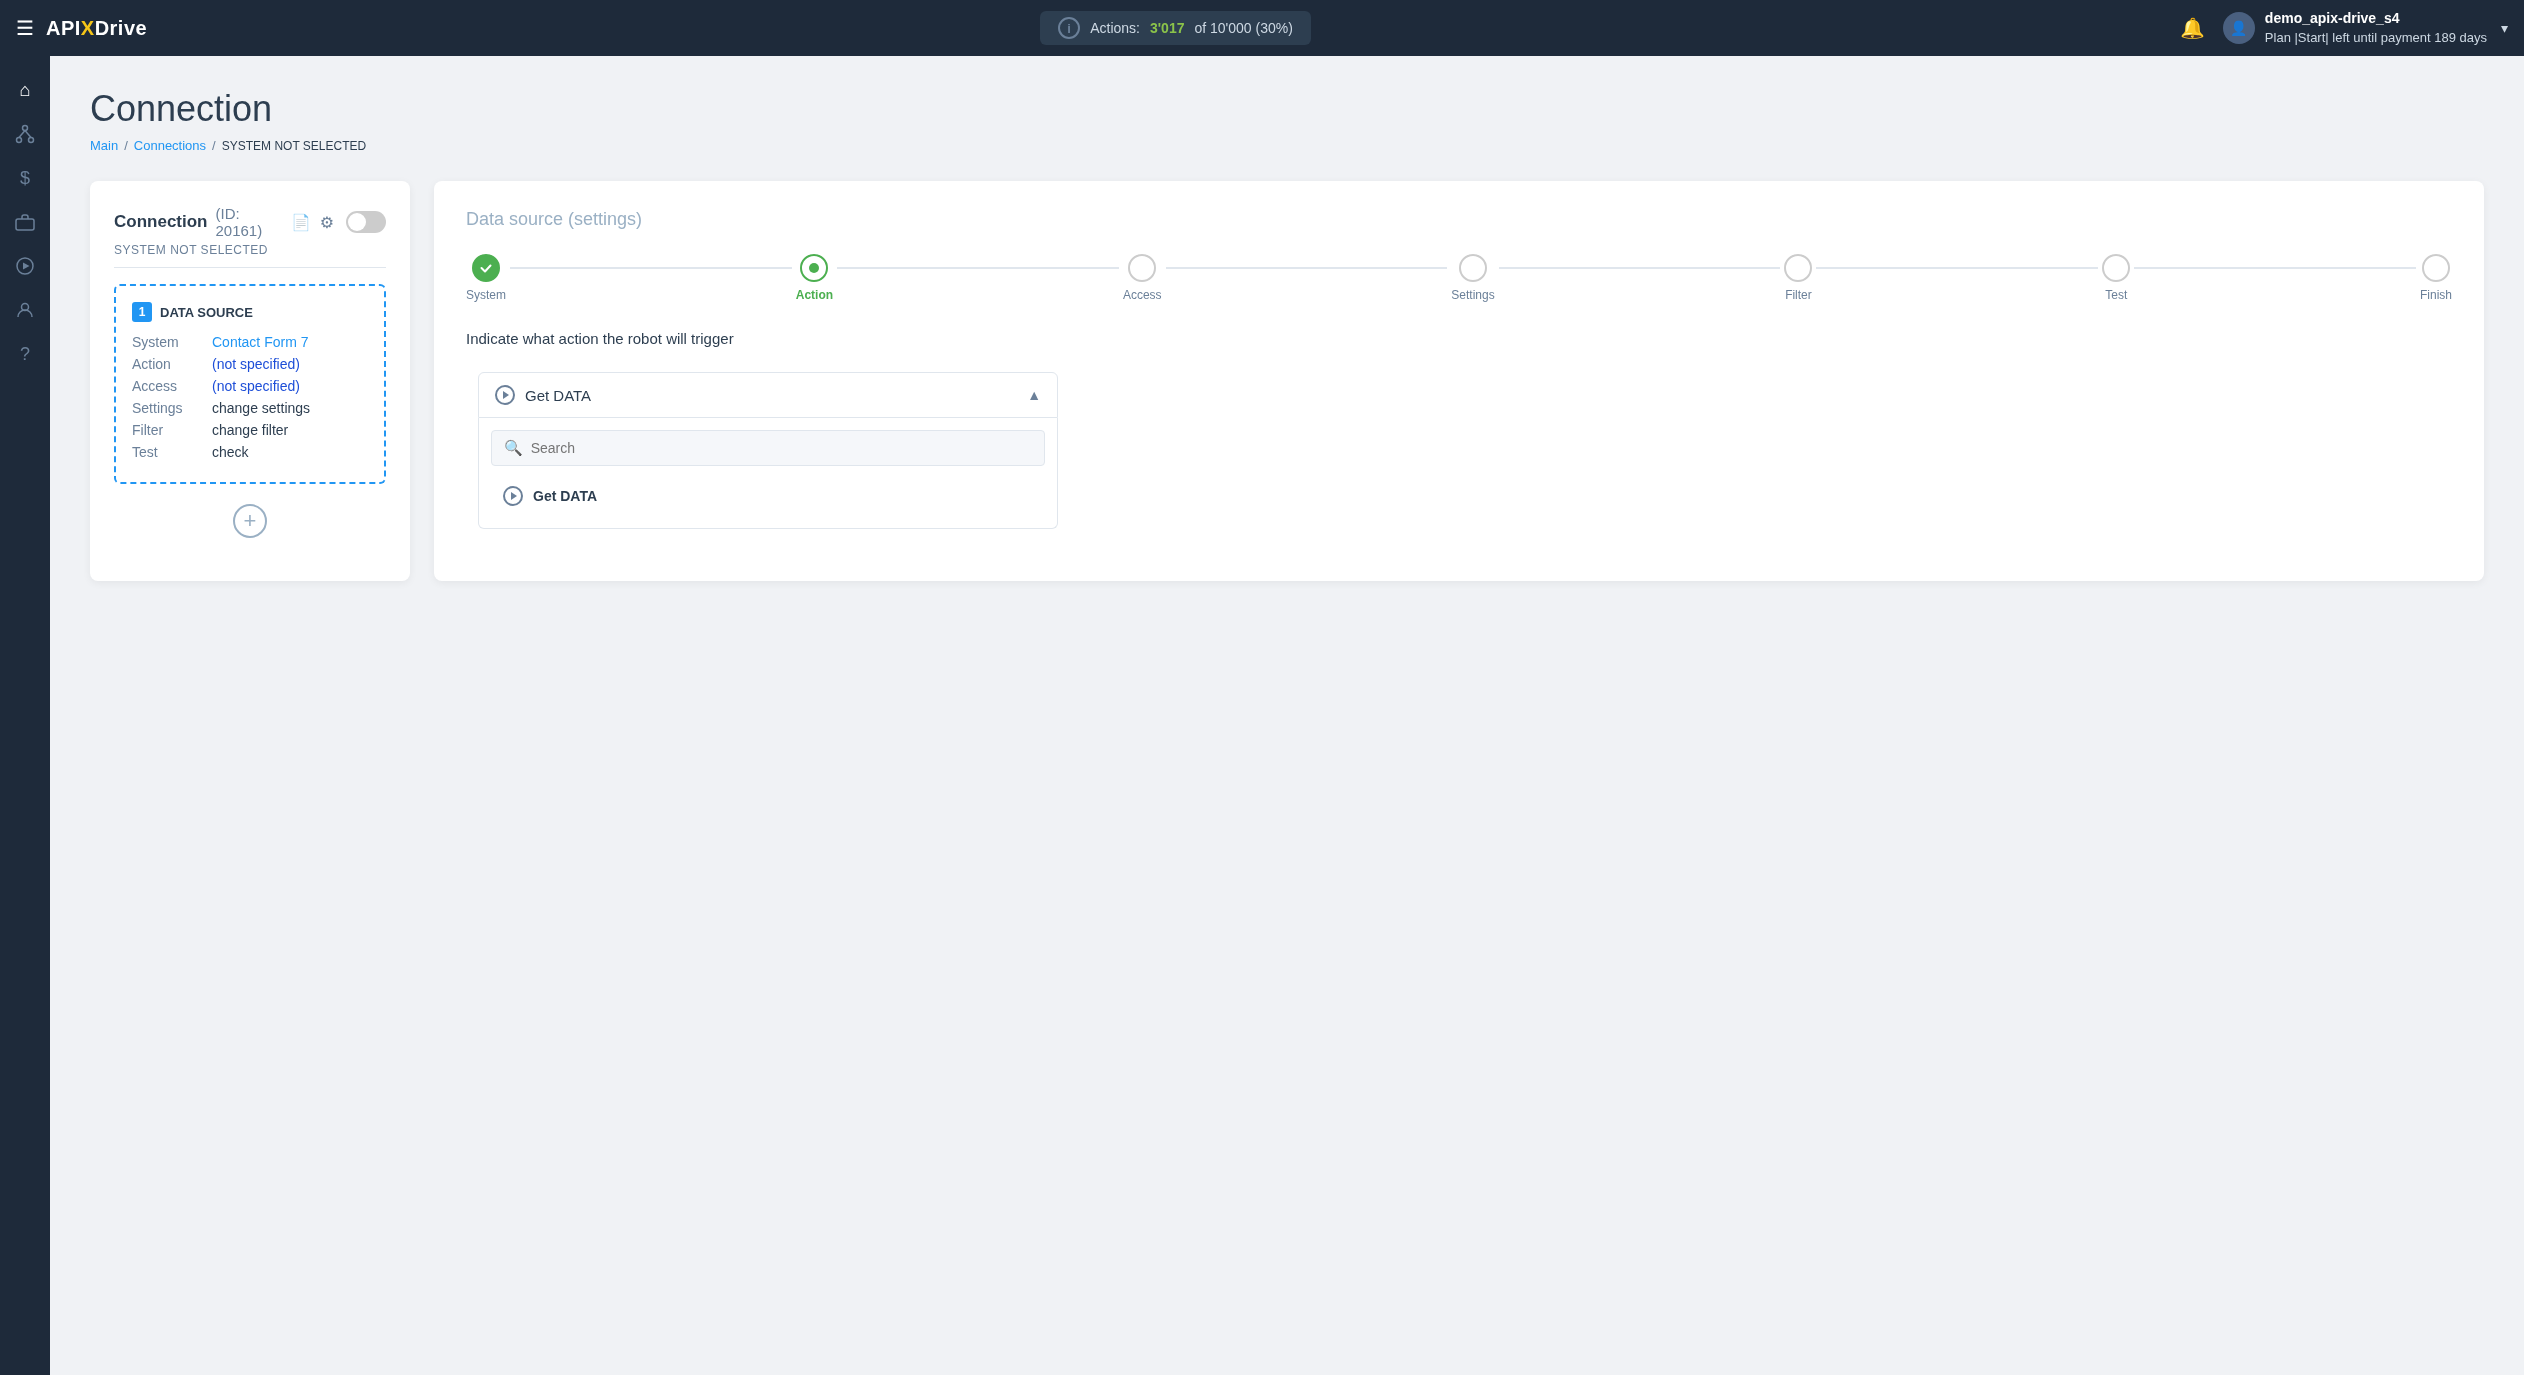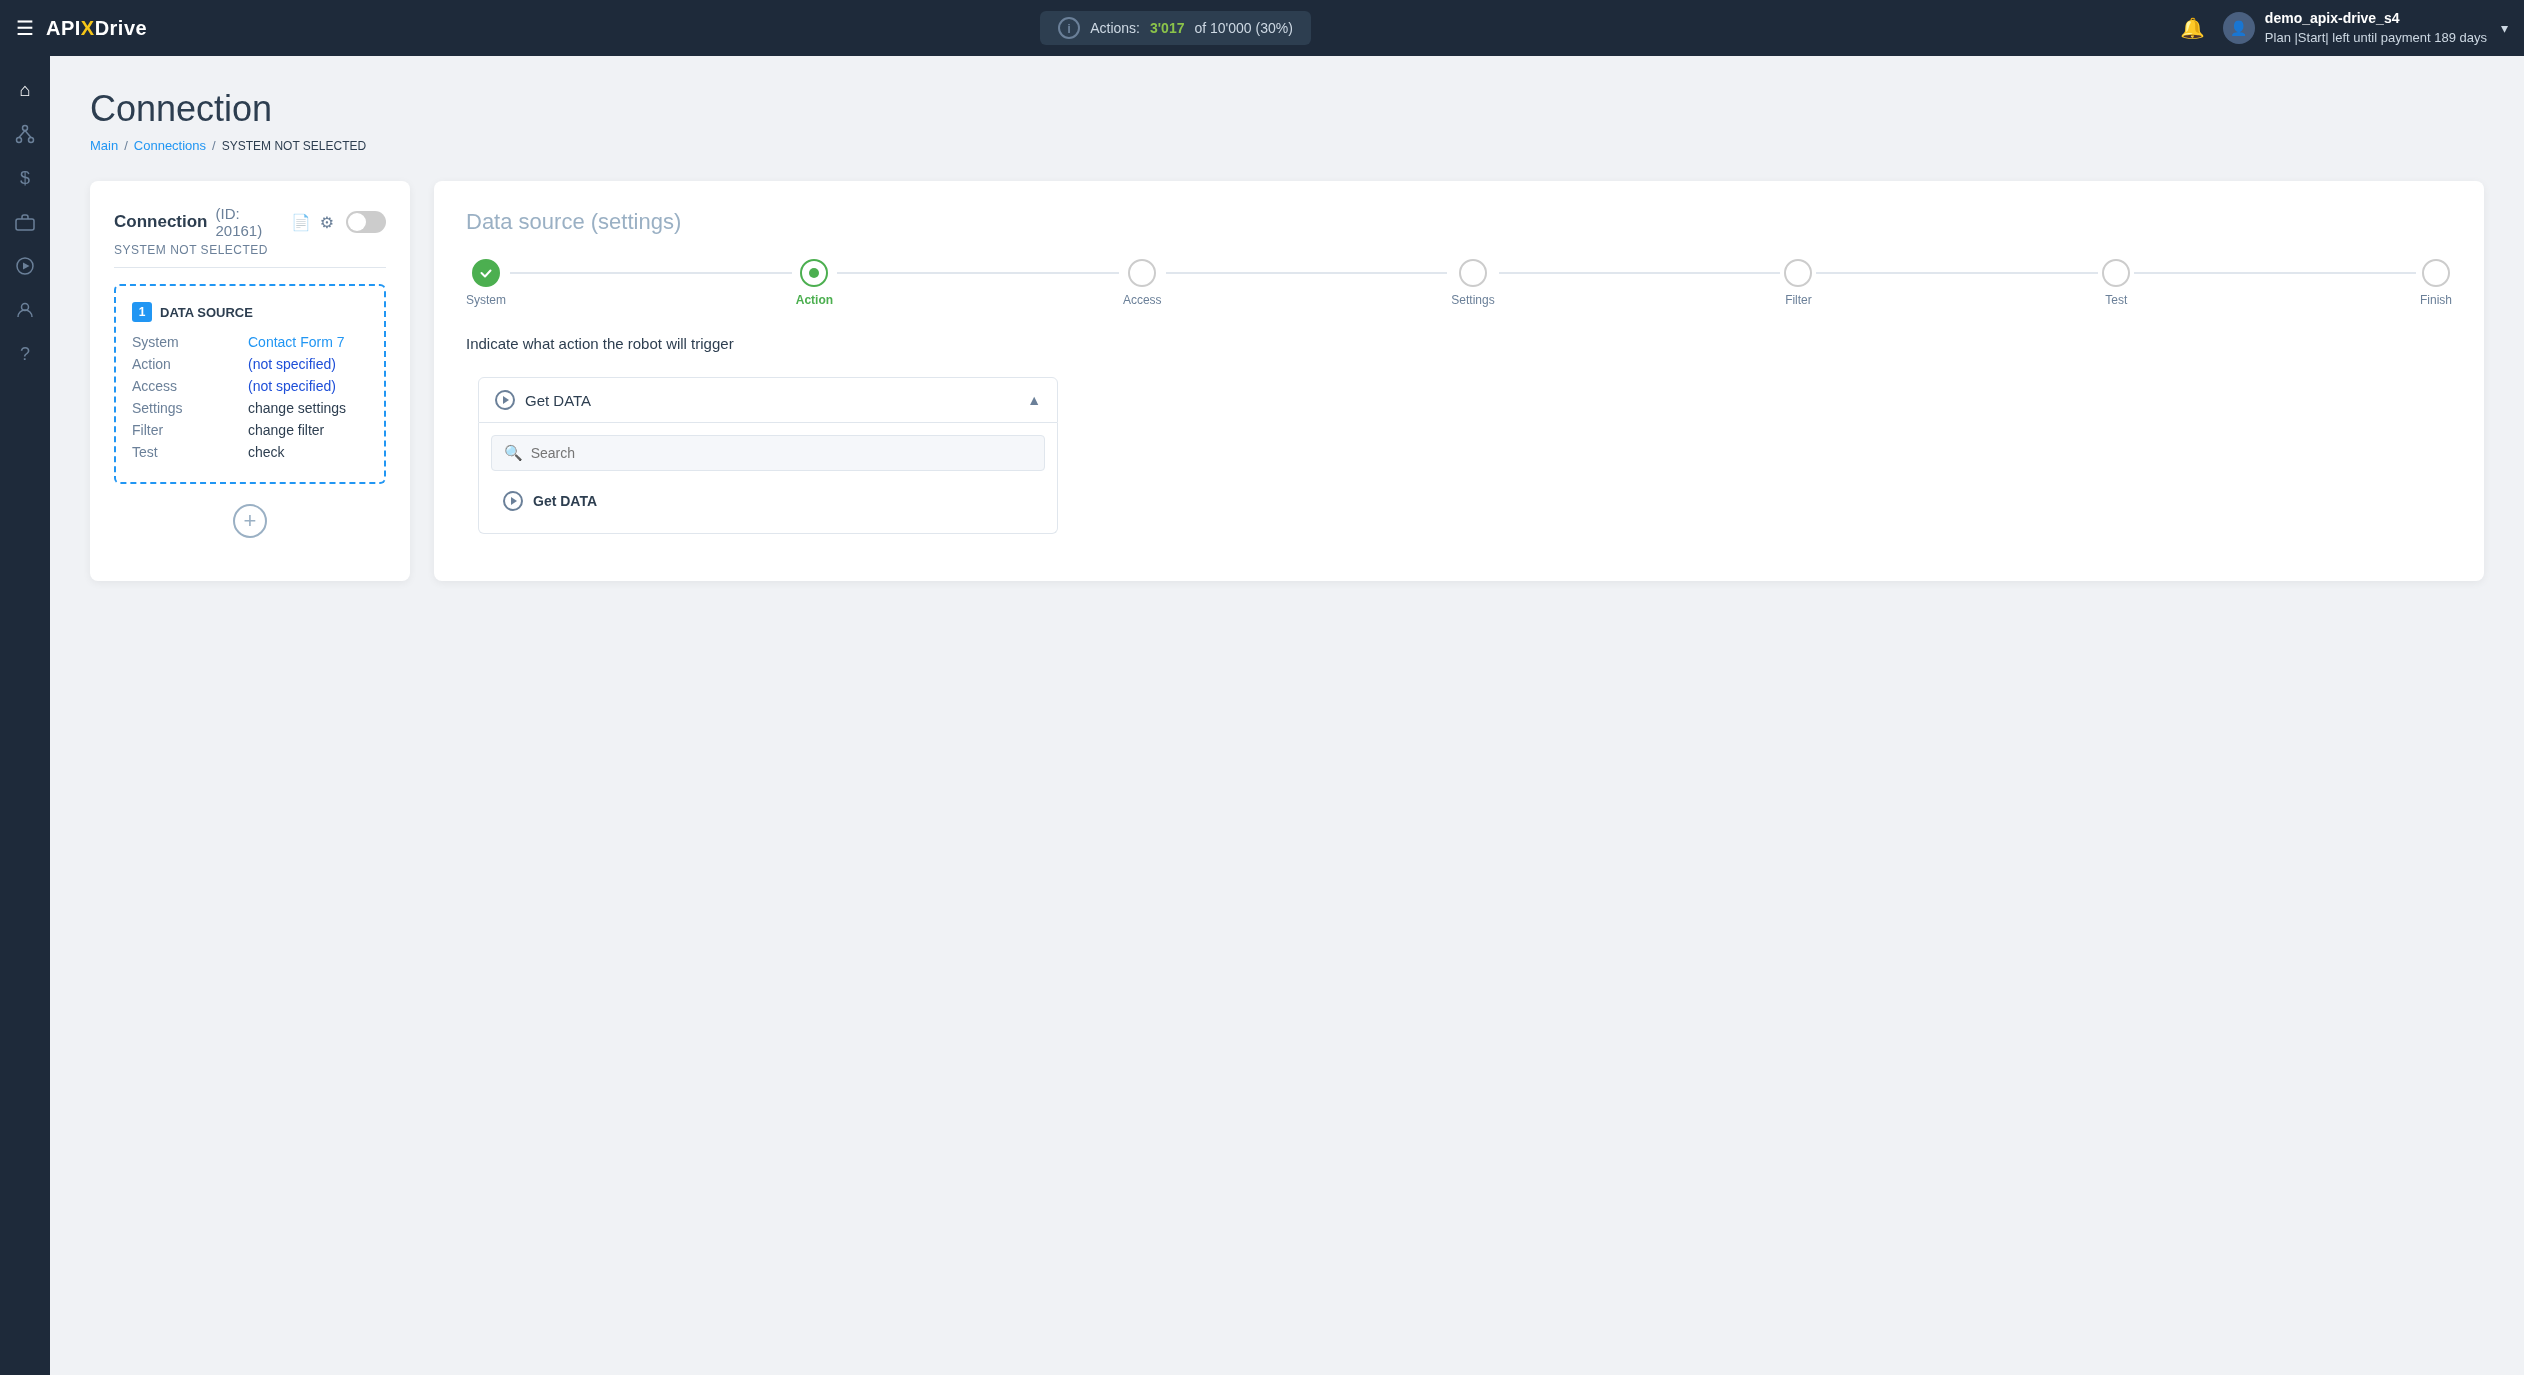--- a/index.html
+++ b/index.html
@@ -179,21 +179,21 @@
       display: flex; align-items: center; justify-content: center;
       font-size: 12px; font-weight: 700;
     }
     .ds-row {
       display: flex;
       gap: 12px;
       margin-bottom: 6px;
       font-size: 14px;
     }
     .ds-key { color: #6b8099; width: 68px; flex-shrink: 0; }
-    .ds-val { color: #2d3e50; margin-left: 36px; }
+    .ds-val { color: #2d3e50; }
     .ds-val.link { color: #2196f3; cursor: pointer; }
     .ds-val.link-not { color: #1d4ed8; cursor: pointer; font-style: normal; }
 
     
     .add-btn-wrap { display: flex; justify-content: center; }
     .add-btn {
       width: 34px; height: 34px;
       border-radius: 50%;
       border: 2px solid #9ab0c4;
       background: #fff;
@@ -204,21 +204,21 @@
     
     .right-card {
       background: #fff;
       border-radius: 8px;
       padding: 28px 32px;
       flex: 1;
       box-shadow: 0 2px 8px rgba(0,0,0,0.06);
       min-height: 400px;
     }
     .datasource-settings-title {
-      font-size: 22px;
+      font-size: 18px;
       font-weight: 400;
       color: #2d3e50;
       margin-bottom: 24px;
     }
     .datasource-settings-title span { color: #9ab0c4; }
 
     
     .steps-row {
       display: flex;
       align-items: center;

